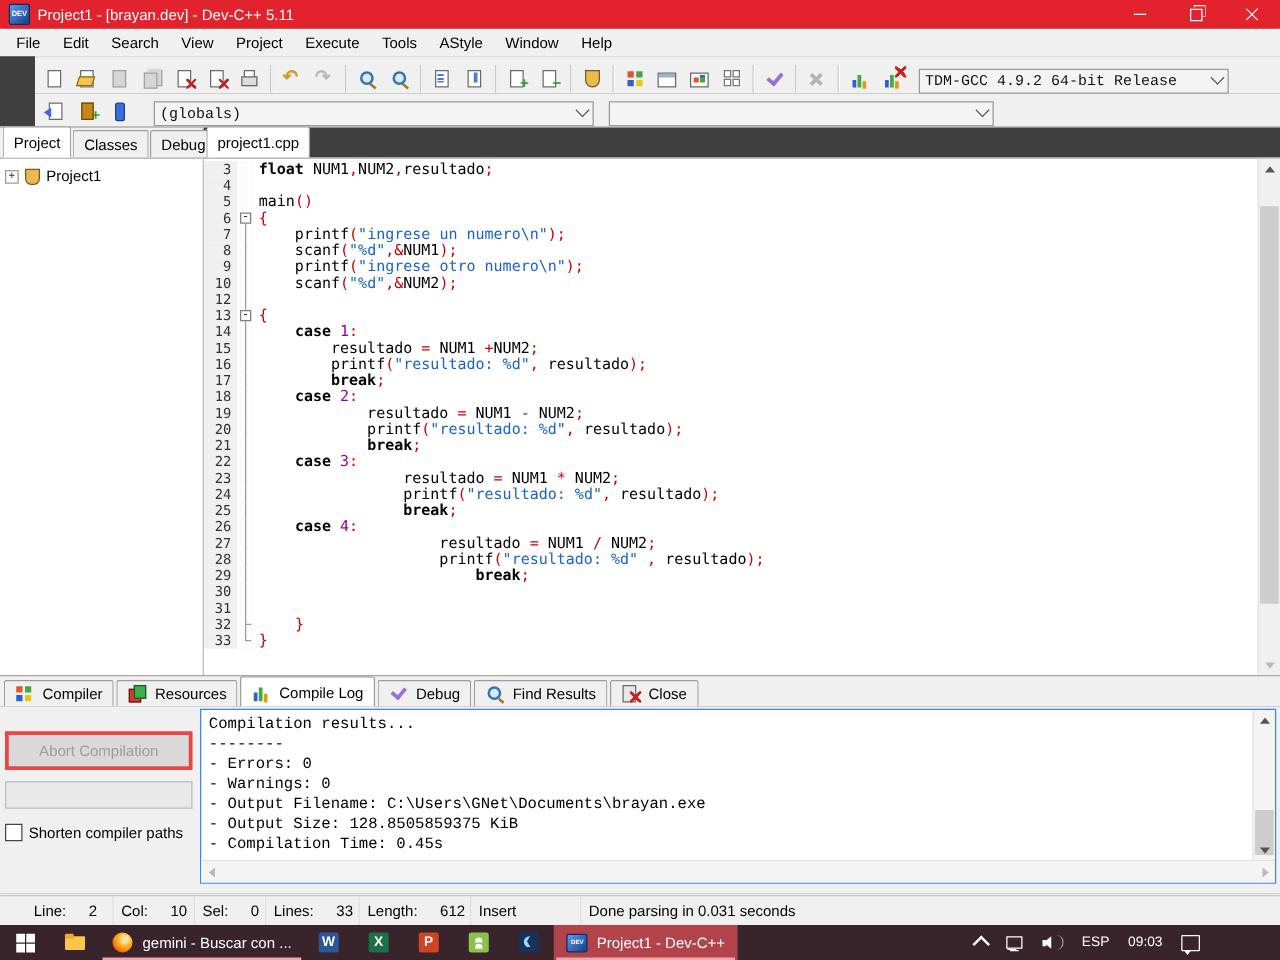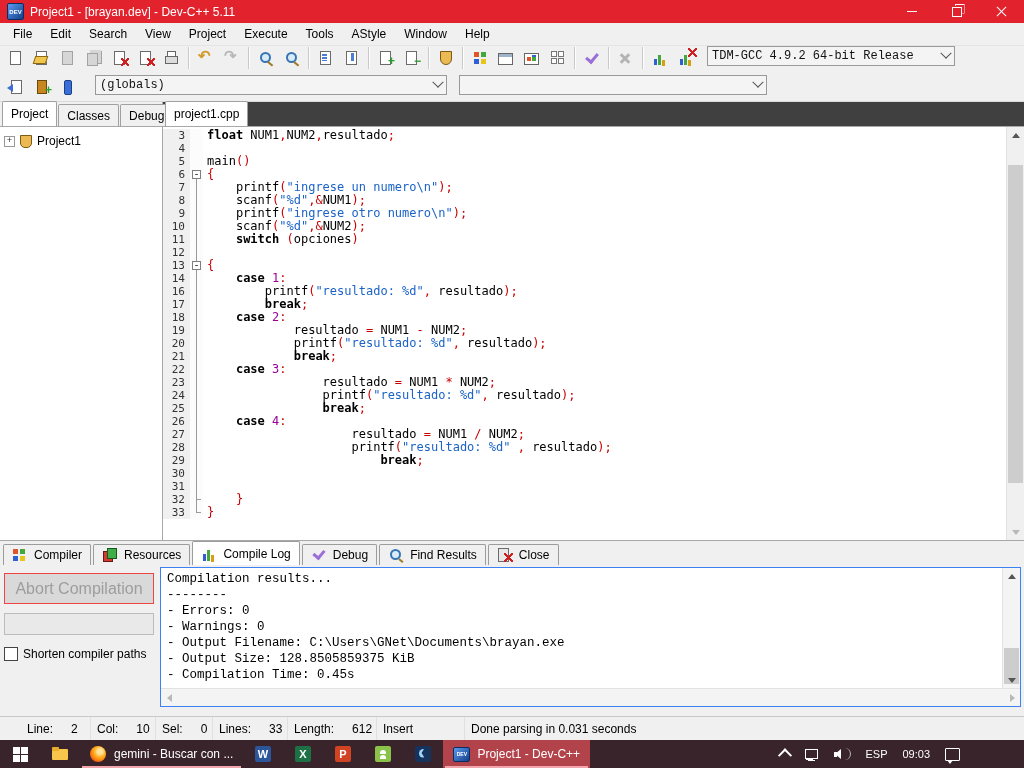--- a/index.html
+++ b/index.html
@@ -21,21 +21,21 @@
     clip-path:polygon(0 0,100% 0,100% 100%,78% 100%,78% 22%,0 22%);}
   .closeic{width:11px;height:11px;position:relative;}
   .closeic::before,.closeic::after{content:"";position:absolute;left:-1px;top:5px;width:13px;height:1px;background:#fff;}
   .closeic::before{transform:rotate(45deg);} .closeic::after{transform:rotate(-45deg);}
 
   
   .menubar{height:22px;background:#f0f0f0;display:flex;align-items:center;padding-left:4px;flex:none;}
   .menu-item{font-size:12px;color:#000;padding:3px 9px;}
 
   
-  .tb{background:#f0f0f0;display:flex;align-items:flex-start;flex:none;}
+  .tb{background:#f0f0f0;display:flex;align-items:flex-end;flex:none;margin-left:28px;}
   .tb1{height:29px;border-top:1px solid #e5e5e5;padding-left:3px;}
   .tb2{height:26px;padding-left:3px;}
   .sep{width:1px;height:22px;background:#c9c9c9;border-right:1px solid #fdfdfd;margin:0 3px;flex:none;}
   .tbtn{width:26px;height:24px;display:flex;align-items:center;justify-content:center;flex:none;border-radius:2px;}
   .tbi{width:18px;height:16px;position:relative;display:block;flex:none;}
 
   .k-page::before,.k-page-x::before,.k-rep::before,.k-goto::before,.k-page-plus::before,.k-page-minus::before{
     content:"";position:absolute;left:3px;top:1px;width:9px;height:12px;background:#fff;border:1px solid #6b6b6b;}
   .k-page-dis::before{content:"";position:absolute;left:3px;top:1px;width:9px;height:12px;background:#d6d6d6;border:1px solid #a2a2a2;}
   .k-pages-dis::before{content:"";position:absolute;left:2px;top:3px;width:9px;height:11px;background:#d6d6d6;border:1px solid #a2a2a2;
@@ -145,22 +145,22 @@
   .bk-pagex::before{content:"";position:absolute;left:1px;top:0;width:9px;height:12px;background:#e8e8e8;border:1px solid #6b6b6b;}
   .bk-pagex::after{content:"";position:absolute;right:0;bottom:0;width:9px;height:9px;
     background:linear-gradient(45deg,transparent 40%,#cf1f1f 40%,#cf1f1f 60%,transparent 60%),
                linear-gradient(-45deg,transparent 40%,#cf1f1f 40%,#cf1f1f 60%,transparent 60%);}
   .bk-pages-rg::before{content:"";position:absolute;left:1px;top:3px;width:8px;height:9px;background:#d23b2f;border:1px solid #6d1512;}
   .bk-pages-rg::after{content:"";position:absolute;left:5px;top:0;width:8px;height:9px;background:#3fae49;border:1px solid #14581b;}
 
   
   .bpanel{height:150px;display:flex;background:#f0f0f0;flex:none;}
   .bleft{width:160px;flex:none;padding:8px 5px 0 4px;box-sizing:border-box;}
-  .abortbtn{width:150px;height:31px;background:#d9d9d9;border:1px solid #ef4444;color:#9d9d9d;font-size:16px;
-    display:flex;align-items:center;justify-content:center;margin-bottom:9px;box-sizing:border-box;}
+  .abortbtn{width:150px;height:31px;background:#d9d9d9;border:3px solid #ef4444;color:#9d9d9d;font-size:12px;
+    display:flex;align-items:center;justify-content:center;margin-bottom:9px;box-sizing:border-box;margin-top:12px;}
   .progress{width:150px;height:22px;background:#e9e9e9;border:1px solid #bcbcbc;margin-bottom:12px;box-sizing:border-box;}
   .chkrow{display:flex;align-items:center;gap:5px;font-size:12px;color:#000;}
   .chkbox{width:12px;height:12px;border:1px solid #444;background:#fff;flex:none;}
   .logwrap{flex:1;margin:2px 3px 8px 0;background:#fff;border:1px solid #3b82f6;display:flex;flex-direction:column;min-width:0;}
   .logarea{flex:1;display:flex;min-height:0;}
   .loglines{flex:1;font-family:"Liberation Mono",monospace;font-size:12.5px;line-height:16px;color:#000;padding:3px 6px;white-space:pre;overflow:hidden;}
   .logvs{width:17px;flex:none;background:#f4f4f4;border-left:1px solid #e2e2e2;position:relative;}
   .log-thumb{top:80px;height:36px;}
   .loghs{height:17px;flex:none;border-top:1px solid #e2e2e2;background:#f4f4f4;position:relative;}
   .harrow{position:absolute;top:0;width:16px;height:17px;display:flex;align-items:center;justify-content:center;}
@@ -386,24 +386,24 @@
         <div class="editorbody">
           <div class="codelines" id="codelines">
               <div class="cline"><span class="lnum">3</span><span class="fold"></span><span class="ctext"><span class="c-k">float</span><span class="c-t"> NUM1</span><span class="c-y">,</span><span class="c-t">NUM2</span><span class="c-y">,</span><span class="c-t">resultado</span><span class="c-y">;</span></span></div>
               <div class="cline"><span class="lnum">4</span><span class="fold"></span><span class="ctext"></span></div>
               <div class="cline"><span class="lnum">5</span><span class="fold"></span><span class="ctext"><span class="c-t">main</span><span class="c-y">()</span></span></div>
               <div class="cline"><span class="lnum">6</span><span class="fold box-first"><span class="fbox">-</span></span><span class="ctext"><span class="c-y">{</span></span></div>
               <div class="cline"><span class="lnum">7</span><span class="fold v"></span><span class="ctext"><span class="c-t">    printf</span><span class="c-y">(</span><span class="c-s">"ingrese un numero\n"</span><span class="c-y">);</span></span></div>
               <div class="cline"><span class="lnum">8</span><span class="fold v"></span><span class="ctext"><span class="c-t">    scanf</span><span class="c-y">(</span><span class="c-s">"%d"</span><span class="c-y">,&amp;</span><span class="c-t">NUM1</span><span class="c-y">);</span></span></div>
               <div class="cline"><span class="lnum">9</span><span class="fold v"></span><span class="ctext"><span class="c-t">    printf</span><span class="c-y">(</span><span class="c-s">"ingrese otro numero\n"</span><span class="c-y">);</span></span></div>
               <div class="cline"><span class="lnum">10</span><span class="fold v"></span><span class="ctext"><span class="c-t">    scanf</span><span class="c-y">(</span><span class="c-s">"%d"</span><span class="c-y">,&amp;</span><span class="c-t">NUM2</span><span class="c-y">);</span></span></div>
-              <div class="cline"><span class="lnum">11</span><span class="fold v"></span><span class="ctext"><span class="c-t">    </span><span class="c-k">switch</span><span class="c-t"> </span><span class="c-y">(</span><span class="c-t">opciones</span><span class="c-y">)</span></span></div>
               <div class="cline"><span class="lnum">12</span><span class="fold v"></span><span class="ctext"></span></div>
               <div class="cline"><span class="lnum">13</span><span class="fold box-mid"><span class="fbox">-</span></span><span class="ctext"><span class="c-y">{</span></span></div>
               <div class="cline"><span class="lnum">14</span><span class="fold v"></span><span class="ctext"><span class="c-t">    </span><span class="c-k">case</span><span class="c-t"> </span><span class="c-n">1</span><span class="c-y">:</span></span></div>
+              <div class="cline"><span class="lnum">15</span><span class="fold v"></span><span class="ctext"><span class="c-t">        resultado </span><span class="c-y">=</span><span class="c-t"> NUM1 </span><span class="c-y">+</span><span class="c-t">NUM2</span><span class="c-y">;</span></span></div>
               <div class="cline"><span class="lnum">16</span><span class="fold v"></span><span class="ctext"><span class="c-t">        printf</span><span class="c-y">(</span><span class="c-s">"resultado: %d"</span><span class="c-y">,</span><span class="c-t"> resultado</span><span class="c-y">);</span></span></div>
               <div class="cline"><span class="lnum">17</span><span class="fold v"></span><span class="ctext"><span class="c-t">        </span><span class="c-k">break</span><span class="c-y">;</span></span></div>
               <div class="cline"><span class="lnum">18</span><span class="fold v"></span><span class="ctext"><span class="c-t">    </span><span class="c-k">case</span><span class="c-t"> </span><span class="c-n">2</span><span class="c-y">:</span></span></div>
               <div class="cline"><span class="lnum">19</span><span class="fold v"></span><span class="ctext"><span class="c-t">            resultado </span><span class="c-y">=</span><span class="c-t"> NUM1 </span><span class="c-y">-</span><span class="c-t"> NUM2</span><span class="c-y">;</span></span></div>
               <div class="cline"><span class="lnum">20</span><span class="fold v"></span><span class="ctext"><span class="c-t">            printf</span><span class="c-y">(</span><span class="c-s">"resultado: %d"</span><span class="c-y">,</span><span class="c-t"> resultado</span><span class="c-y">);</span></span></div>
               <div class="cline"><span class="lnum">21</span><span class="fold v"></span><span class="ctext"><span class="c-t">            </span><span class="c-k">break</span><span class="c-y">;</span></span></div>
               <div class="cline"><span class="lnum">22</span><span class="fold v"></span><span class="ctext"><span class="c-t">    </span><span class="c-k">case</span><span class="c-t"> </span><span class="c-n">3</span><span class="c-y">:</span></span></div>
               <div class="cline"><span class="lnum">23</span><span class="fold v"></span><span class="ctext"><span class="c-t">                resultado </span><span class="c-y">=</span><span class="c-t"> NUM1 </span><span class="c-y">*</span><span class="c-t"> NUM2</span><span class="c-y">;</span></span></div>
               <div class="cline"><span class="lnum">24</span><span class="fold v"></span><span class="ctext"><span class="c-t">                printf</span><span class="c-y">(</span><span class="c-s">"resultado: %d"</span><span class="c-y">,</span><span class="c-t"> resultado</span><span class="c-y">);</span></span></div>
               <div class="cline"><span class="lnum">25</span><span class="fold v"></span><span class="ctext"><span class="c-t">                </span><span class="c-k">break</span><span class="c-y">;</span></span></div>

